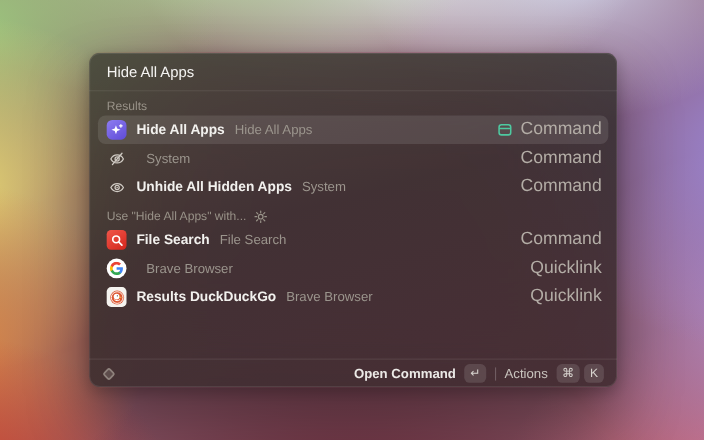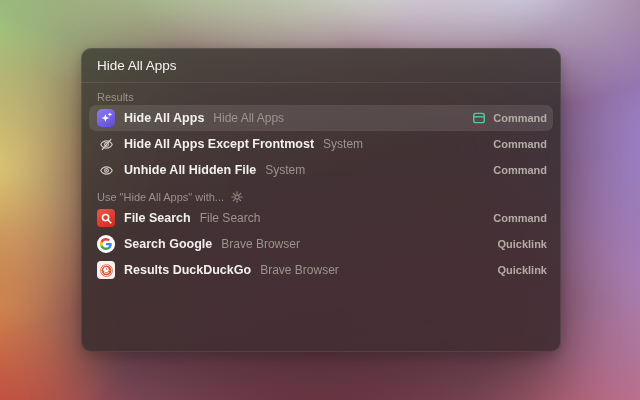--- a/index.html
+++ b/index.html
@@ -102,23 +102,22 @@
   }
   .row-subtitle {
     margin-left: 9px;
     font-size: 12px;
     color: #9b958d;
     white-space: nowrap;
   }
   .row-spacer { flex: 1 1 auto; }
   .type-icon { margin-right: 7px; display: flex; }
   .row-type {
-    font-size: 11px;
+    font-size: 16px;
     color: #b3ada6;
-    font-weight: bold;
   }
 
   .footer {
     flex: 0 0 26px;
     display: flex;
     align-items: center;
     border-top: 1px solid rgba(255,255,255,0.08);
     padding: 0 12px 0 10px;
     gap: 8px;
   }
@@ -178,35 +177,34 @@
     </div>
 
     <div class="row">
       <span class="row-icon">
         <svg width="15" height="15" viewBox="0 0 15 15">
           <path d="M1.8 7.5 C3 5.2 5 3.9 7.5 3.9 C10 3.9 12 5.2 13.2 7.5 C12 9.8 10 11.1 7.5 11.1 C5 11.1 3 9.8 1.8 7.5 Z" fill="none" stroke="#cfcac3" stroke-width="1.15"></path>
           <circle cx="7.5" cy="7.5" r="1.9" fill="none" stroke="#cfcac3" stroke-width="1.15"></circle>
           <line x1="3.2" y1="12.6" x2="11.9" y2="2.3" stroke="#cfcac3" stroke-width="1.2" stroke-linecap="round"></line>
         </svg>
       </span>
-      <span class="row-title">Hide All Apps Except Frontmost</span>
       <span class="row-subtitle">System</span>
       <span class="row-spacer"></span>
       <span class="row-type">Command</span>
     </div>
 
     <div class="row">
       <span class="row-icon">
         <svg width="15" height="15" viewBox="0 0 15 15">
           <path d="M1.8 7.5 C3 5.2 5 3.9 7.5 3.9 C10 3.9 12 5.2 13.2 7.5 C12 9.8 10 11.1 7.5 11.1 C5 11.1 3 9.8 1.8 7.5 Z" fill="none" stroke="#cfcac3" stroke-width="1.15"></path>
           <circle cx="7.5" cy="7.5" r="1.9" fill="none" stroke="#cfcac3" stroke-width="1.15"></circle>
           <circle cx="7.5" cy="7.5" r="0.7" fill="#cfcac3"></circle>
         </svg>
       </span>
-      <span class="row-title">Unhide All Hidden File</span>
+      <span class="row-title">Unhide All Hidden Apps</span>
       <span class="row-subtitle">System</span>
       <span class="row-spacer"></span>
       <span class="row-type">Command</span>
     </div>
 
     <div class="section-label second">
       <span>Use "Hide All Apps" with...</span>
       <span style="display:flex;">
         <svg width="12" height="12" viewBox="0 0 12 12">
           <circle cx="6" cy="6" r="2.1" fill="none" stroke="#989288" stroke-width="1.1"></circle>
@@ -230,21 +228,20 @@
 
     <div class="row">
       <span class="row-icon tile-white-circle">
         <svg width="12" height="12" viewBox="0 0 18 18">
           <path fill="#4285F4" d="M17.64 9.2c0-.64-.06-1.25-.16-1.84H9v3.48h4.84a4.14 4.14 0 0 1-1.8 2.72v2.26h2.91c1.7-1.57 2.69-3.88 2.69-6.62z"></path>
           <path fill="#34A853" d="M9 18c2.43 0 4.47-.8 5.96-2.18l-2.91-2.26c-.81.54-1.84.86-3.05.86-2.34 0-4.33-1.58-5.04-3.71H.96v2.33A9 9 0 0 0 9 18z"></path>
           <path fill="#FBBC05" d="M3.96 10.71A5.41 5.41 0 0 1 3.68 9c0-.59.1-1.17.28-1.71V4.96H.96A9 9 0 0 0 0 9c0 1.45.35 2.83.96 4.04l3-2.33z"></path>
           <path fill="#EA4335" d="M9 3.58c1.32 0 2.51.45 3.44 1.35l2.58-2.58A9 9 0 0 0 9 0 9 9 0 0 0 .96 4.96l3 2.33C4.67 5.16 6.66 3.58 9 3.58z"></path>
         </svg>
       </span>
-      <span class="row-title">Search Google</span>
       <span class="row-subtitle">Brave Browser</span>
       <span class="row-spacer"></span>
       <span class="row-type">Quicklink</span>
     </div>
 
     <div class="row">
       <span class="row-icon tile-ddg">
         <svg width="15" height="15" viewBox="0 0 15 15">
           <circle cx="7.5" cy="7.5" r="6.3" fill="#de5833"></circle>
           <circle cx="7.5" cy="7.5" r="5.3" fill="none" stroke="#ffffff" stroke-width="0.8"></circle>
@@ -255,14 +252,34 @@
         </svg>
       </span>
       <span class="row-title">Results DuckDuckGo</span>
       <span class="row-subtitle">Brave Browser</span>
       <span class="row-spacer"></span>
       <span class="row-type">Quicklink</span>
     </div>
 
   </div>
 
+  <div class="footer">
+    <span style="display:flex; opacity:0.75;">
+      <svg width="16" height="16" viewBox="0 0 16 16">
+        <rect x="4.4" y="4.4" width="7.2" height="7.2" rx="1.6" transform="rotate(45 8 8)" fill="rgba(200,190,182,0.25)" stroke="#a79d95" stroke-width="1.6"></rect>
+      </svg>
+    </span>
+    <span class="footer-spacer"></span>
+    <span class="footer-hint">
+      <span class="footer-label">Open Command</span>
+      <span class="key-badge">↵</span>
+    </span>
+    <span class="footer-divider"></span>
+    <span class="footer-hint">
+      <span class="footer-label dim">Actions</span>
+      <span style="display:inline-flex; gap:4px;">
+        <span class="key-badge">⌘</span>
+        <span class="key-badge">K</span>
+      </span>
+    </span>
+  </div>
 
 </div>
 
 </body></html>

